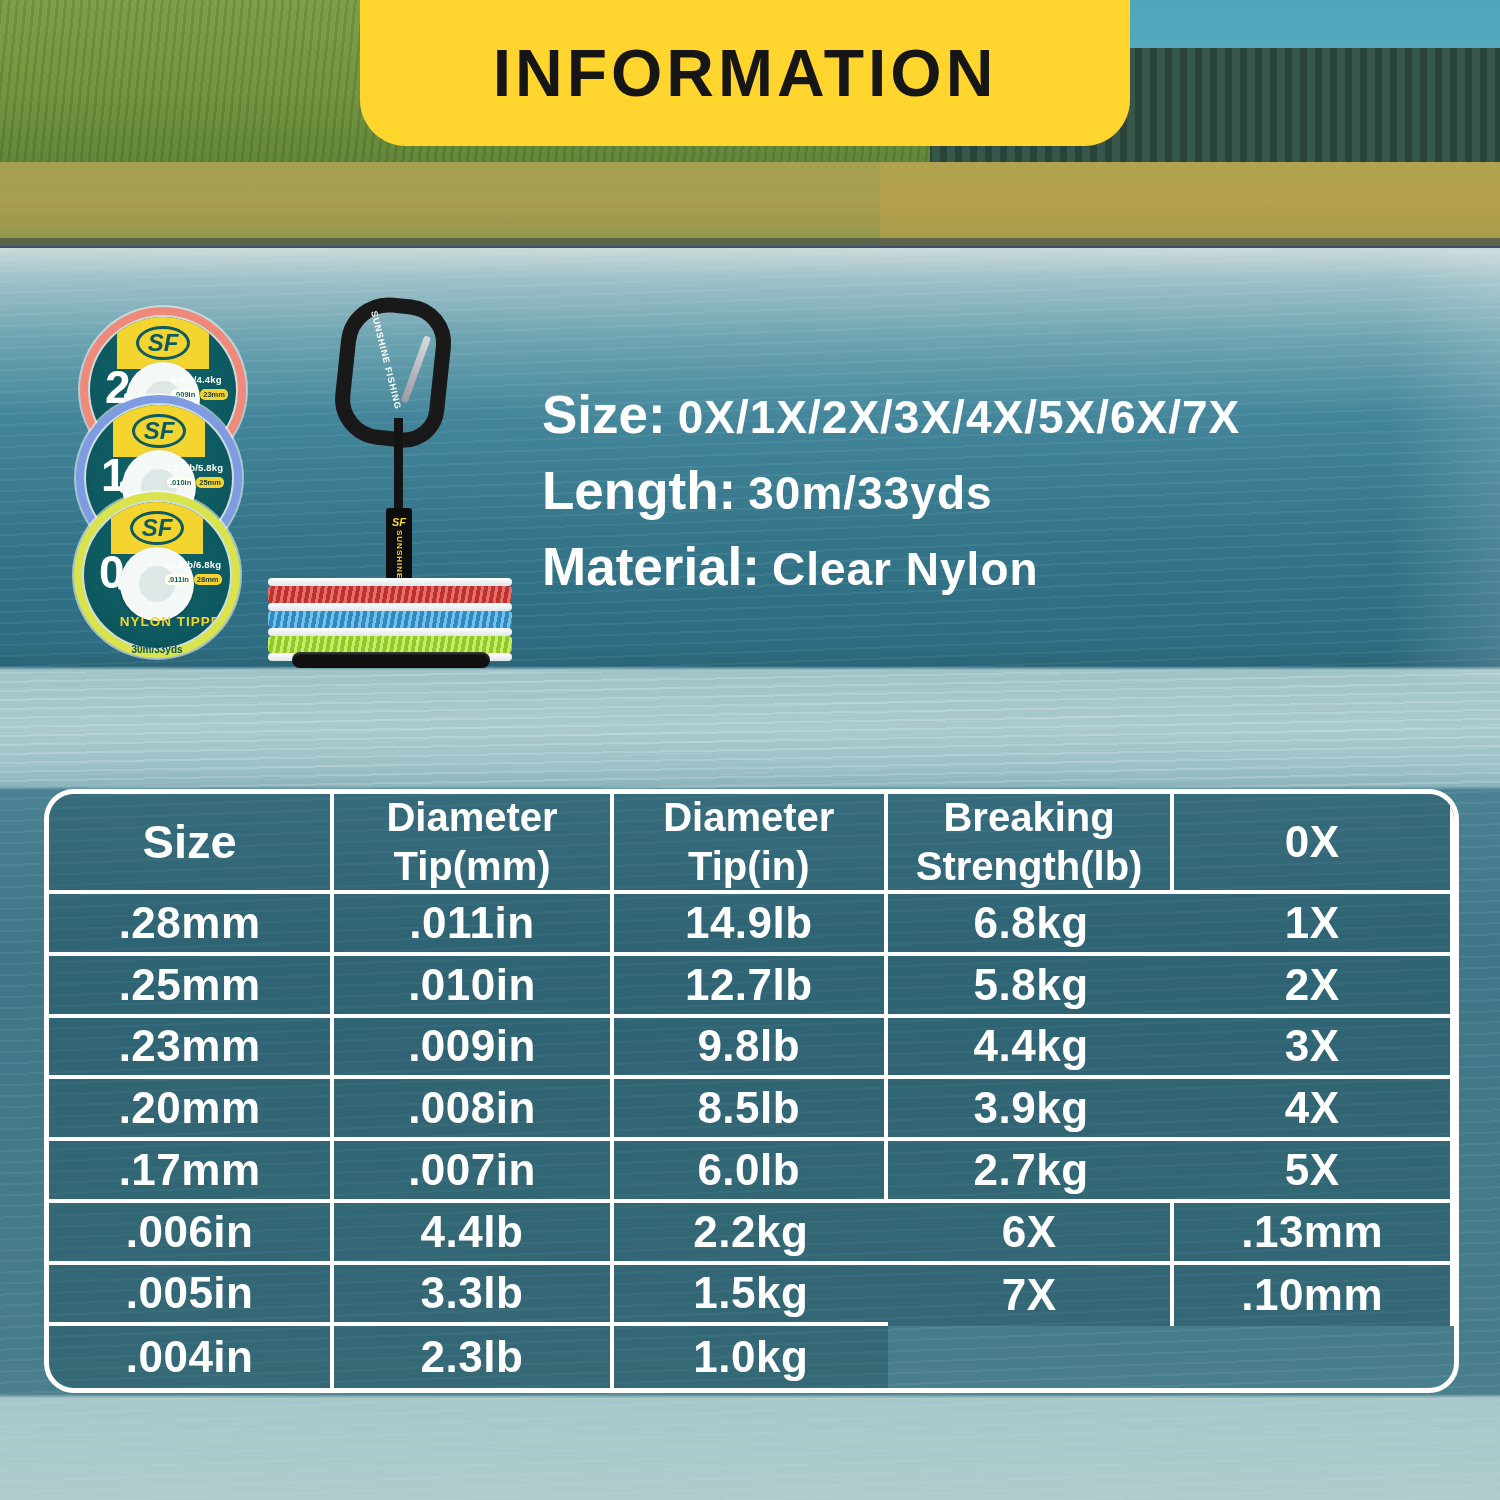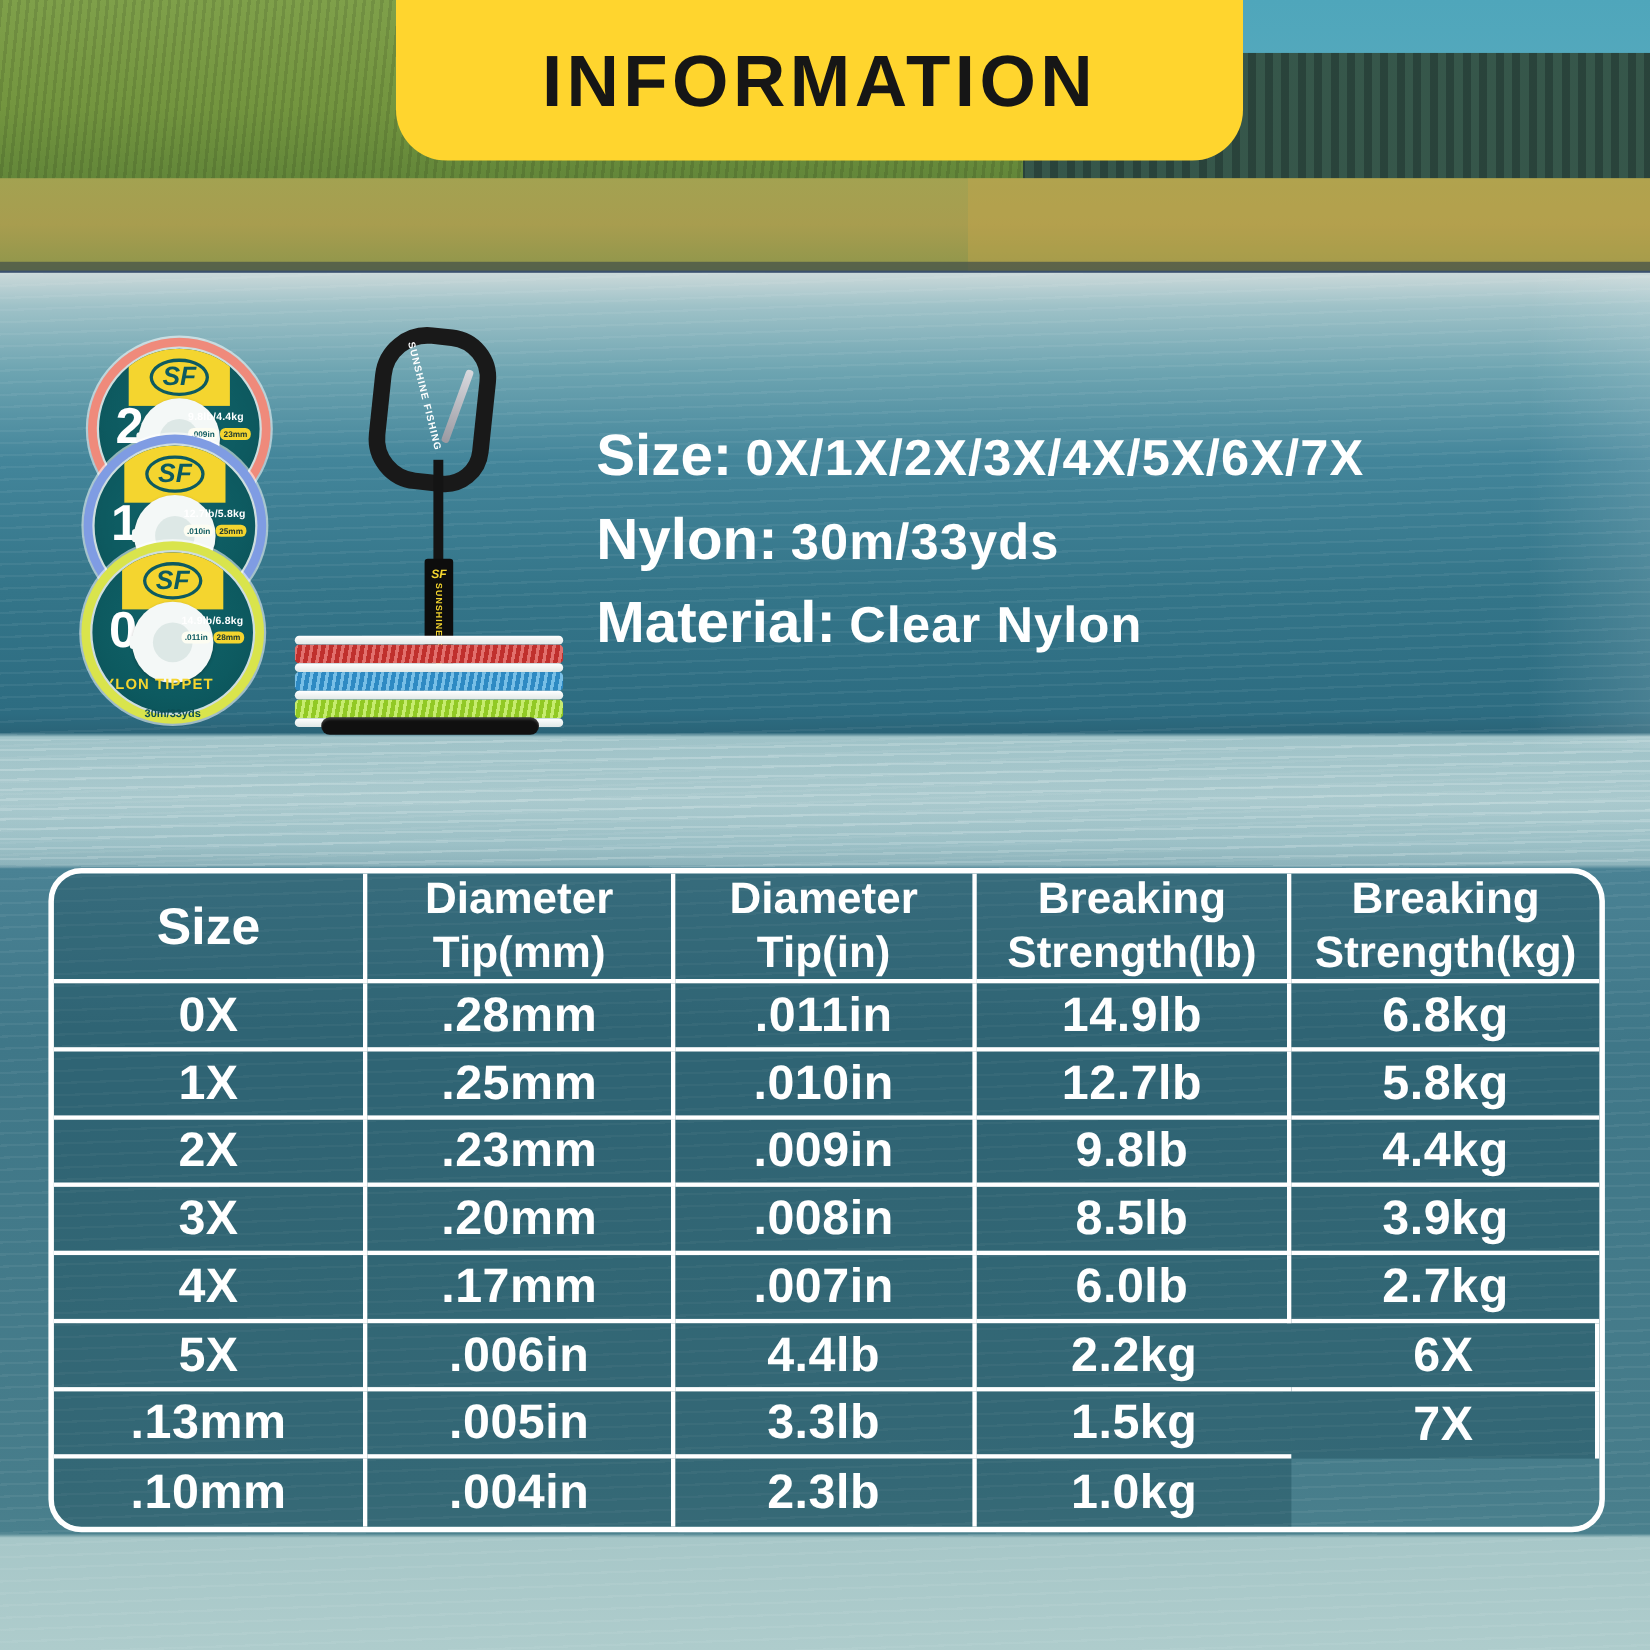--- a/index.html
+++ b/index.html
@@ -60,21 +60,21 @@
     width:36px;height:36px;border-radius:50%;background:#dde8e6;}
   .spool .hub:before{content:"";position:absolute;left:-2px;top:50%;transform:translateY(-50%);width:22px;height:12px;background:#f4f8f7;border-radius:3px;}
   .spool .size-big{position:absolute;left:15px;top:48%;transform:translateY(-50%);color:#fff;font-weight:800;font-size:46px;line-height:1;}
   .spool .size-big small{font-size:26px;font-weight:800;}
   .spool .info{position:absolute;right:5px;top:57px;width:60px;color:#fff;}
   .spool .info .strength{font-size:9.5px;font-weight:700;letter-spacing:.2px;}
   .spool .badges{display:flex;gap:2px;margin-top:4px;}
   .badge{font-size:7.5px;font-weight:800;border-radius:5px;padding:1px 3px;line-height:1.2;}
   .badge-in{background:#fdfdf2;color:#0d5a60;}
   .badge-mm{background:#f4d52f;color:#203a2f;}
-  .spool .nylon{position:absolute;left:0;right:0;top:112px;text-align:left;color:#f4d52f;font-size:13.5px;font-weight:800;letter-spacing:1px;}
+  .spool .nylon{position:absolute;left:0;right:0;top:112px;text-align:right;color:#f4d52f;font-size:13.5px;font-weight:800;letter-spacing:1px;}
   .spool-0x .len{position:absolute;left:0;right:0;bottom:3px;text-align:center;color:#0d4e54;font-size:10px;font-weight:800;}
   .spool-2x{left:80px;top:307px;background:#ef8a7b;z-index:3;}
   .spool-1x{left:76px;top:395px;background:#7f9ce3;z-index:4;}
   .spool-0x{left:74px;top:492px;background:#d9e44c;z-index:5;}
 
   
   .holder{position:absolute;left:250px;top:290px;width:320px;height:390px;z-index:6;}
   .carabiner{position:absolute;left:88px;top:8px;width:110px;height:148px;transform:rotate(6deg);}
   .carabiner .ring{position:absolute;inset:0;border:15px solid #191919;border-radius:48px 44px 40px 46px;}
   .carabiner .gate{position:absolute;left:74px;top:34px;width:7px;height:70px;background:linear-gradient(180deg,#d9d9de,#9a9aa2);transform:rotate(14deg);border-radius:3px;}
@@ -200,35 +200,34 @@
     </div>
     <div class="foot-bar"></div>
   </div>
 
   <div class="specs">
     <div class="spec-line tight">
       <span class="spec-label">Size:</span>
       <span class="spec-value">0X/1X/2X/3X/4X/5X/6X/7X</span>
     </div>
     <div class="spec-line">
-      <span class="spec-label">Nylon:</span>
+      <span class="spec-label">Length:</span>
       <span class="spec-value">30m/33yds</span>
     </div>
     <div class="spec-line">
       <span class="spec-label">Material:</span>
       <span class="spec-value">Clear Nylon</span>
     </div>
   </div>
 
   <div class="spec-table">
     <div class="cell th th-size">Size</div>
     <div class="cell th">Diameter Tip(mm)</div>
     <div class="cell th">Diameter Tip(in)</div>
     <div class="cell th">Breaking Strength(lb)</div>
-    <div class="cell th lastcol">Breaking Strength(kg)</div>
   <div class="cell td">0X</div>
       <div class="cell td">.28mm</div>
       <div class="cell td">.011in</div>
       <div class="cell td">14.9lb</div>
       <div class="cell td lastcol">6.8kg</div>
       <div class="cell td">1X</div>
       <div class="cell td">.25mm</div>
       <div class="cell td">.010in</div>
       <div class="cell td">12.7lb</div>
       <div class="cell td lastcol">5.8kg</div>

